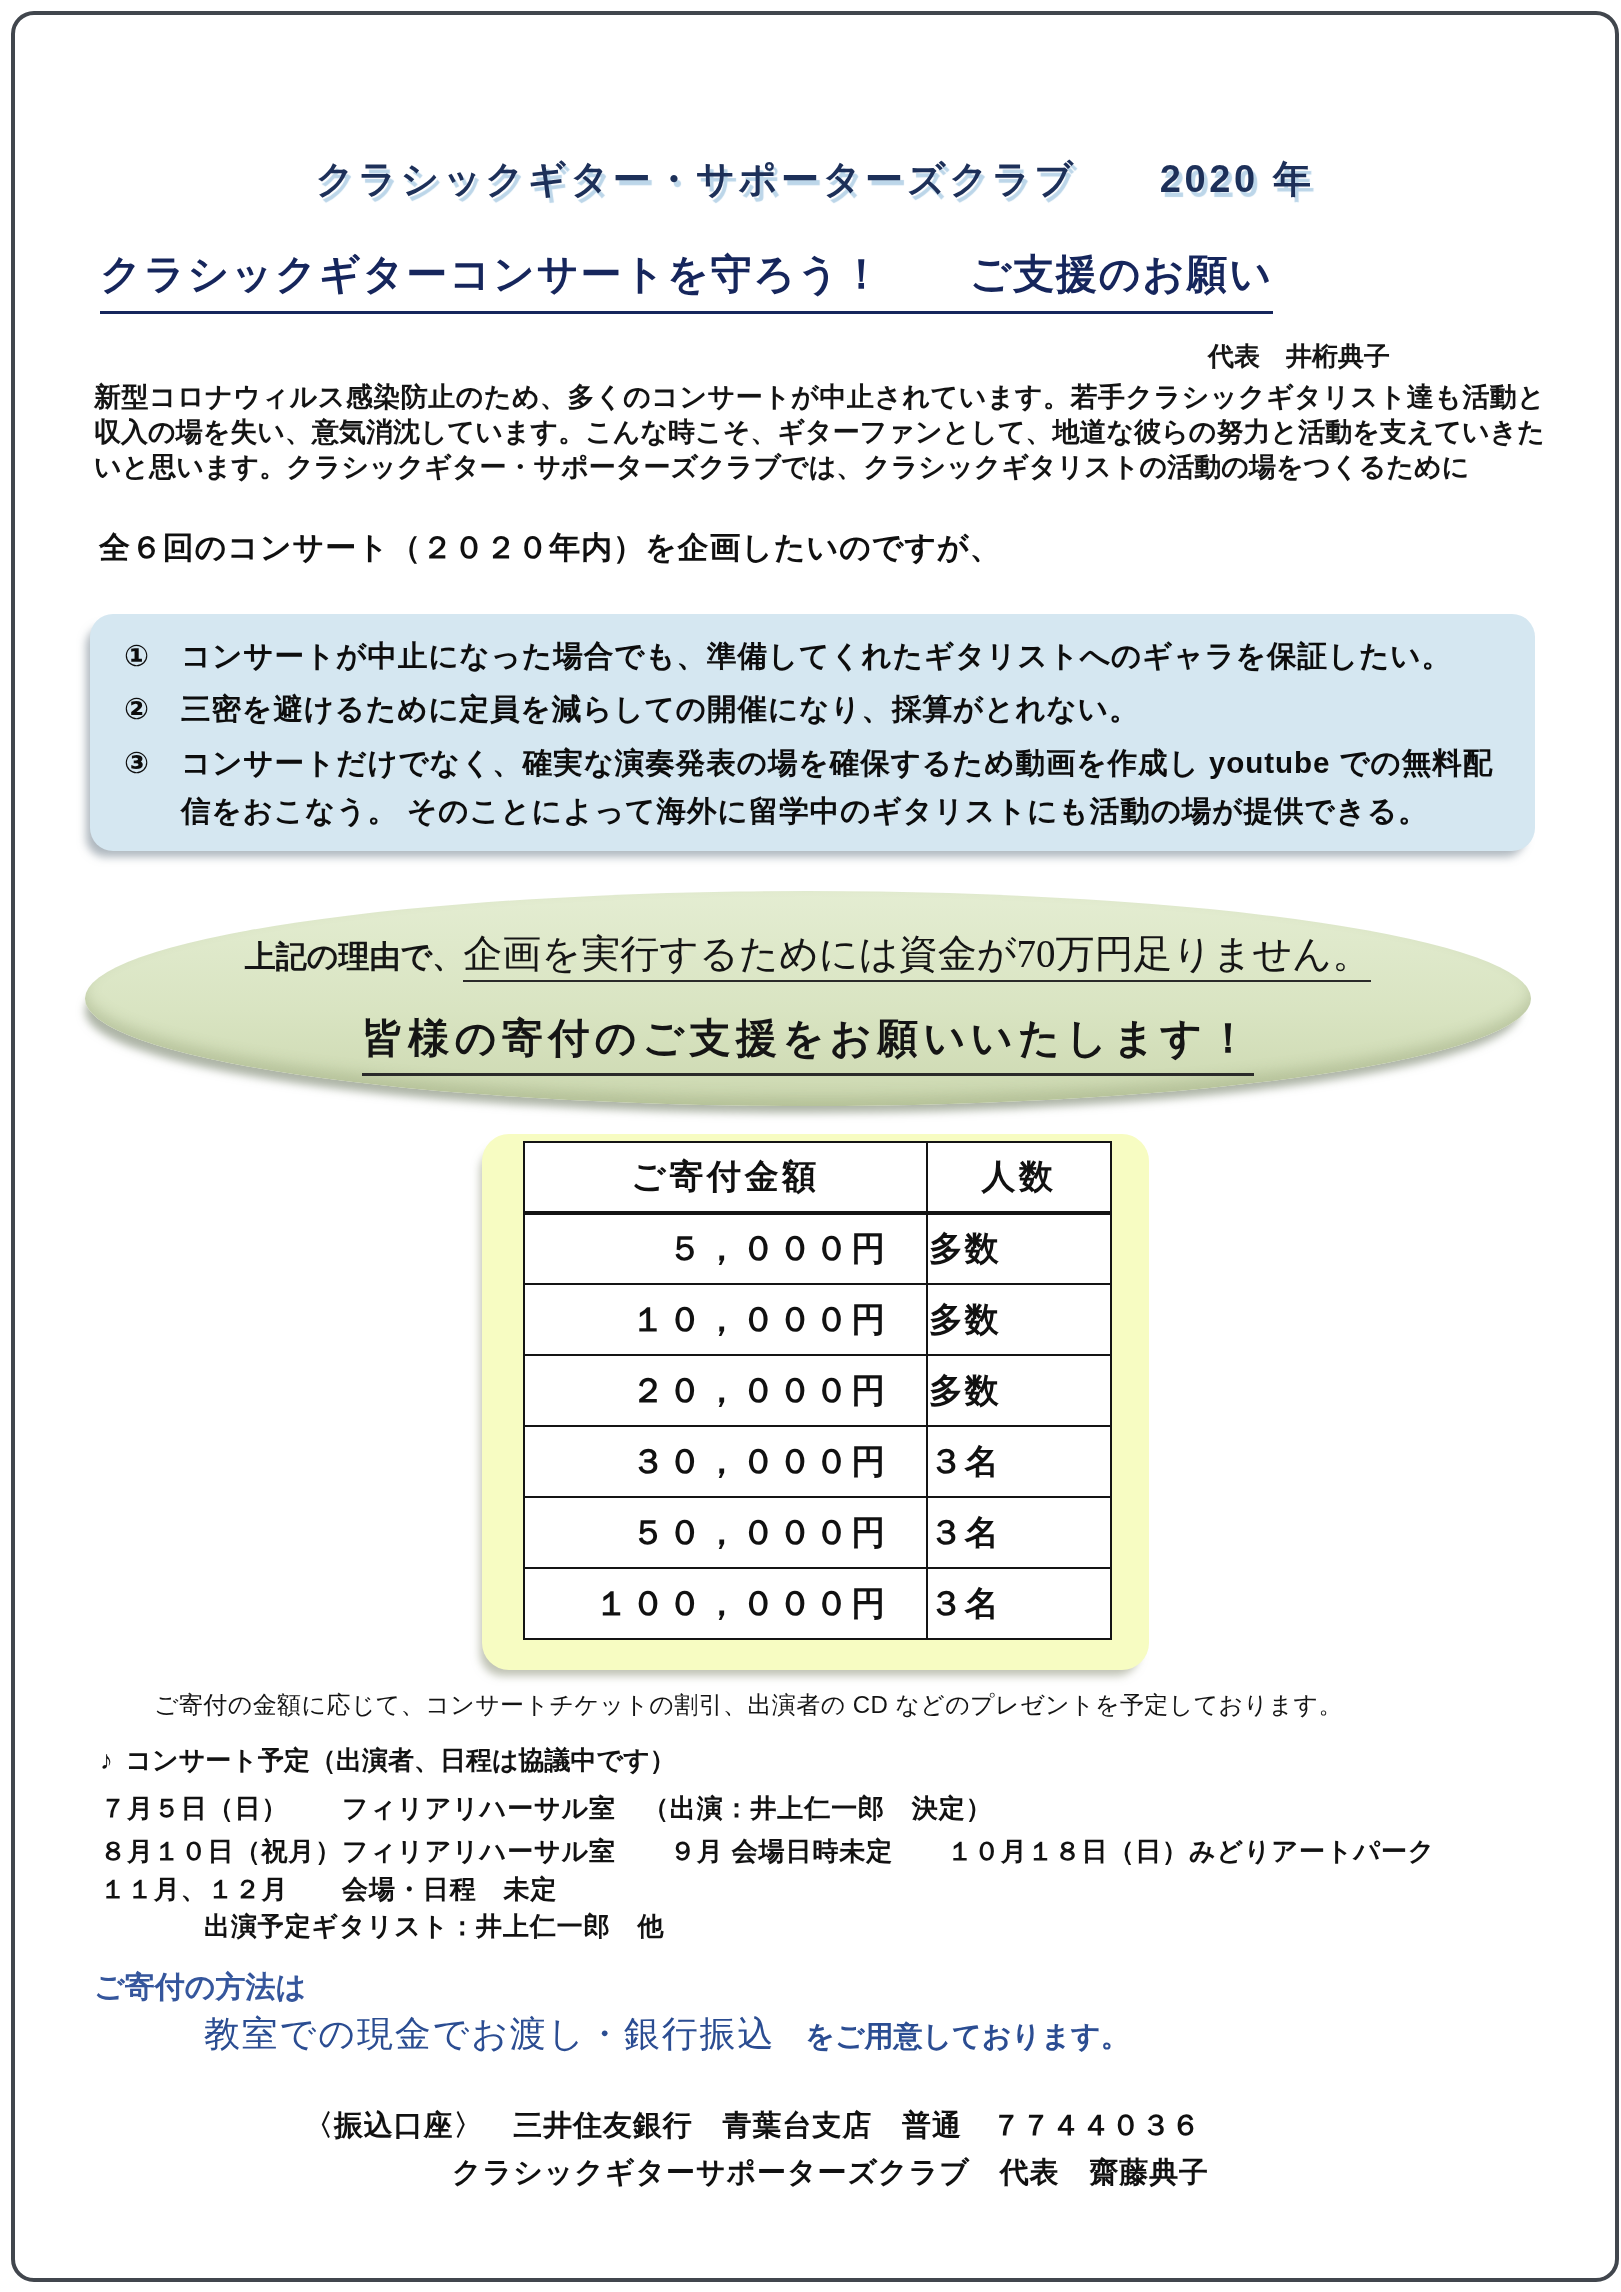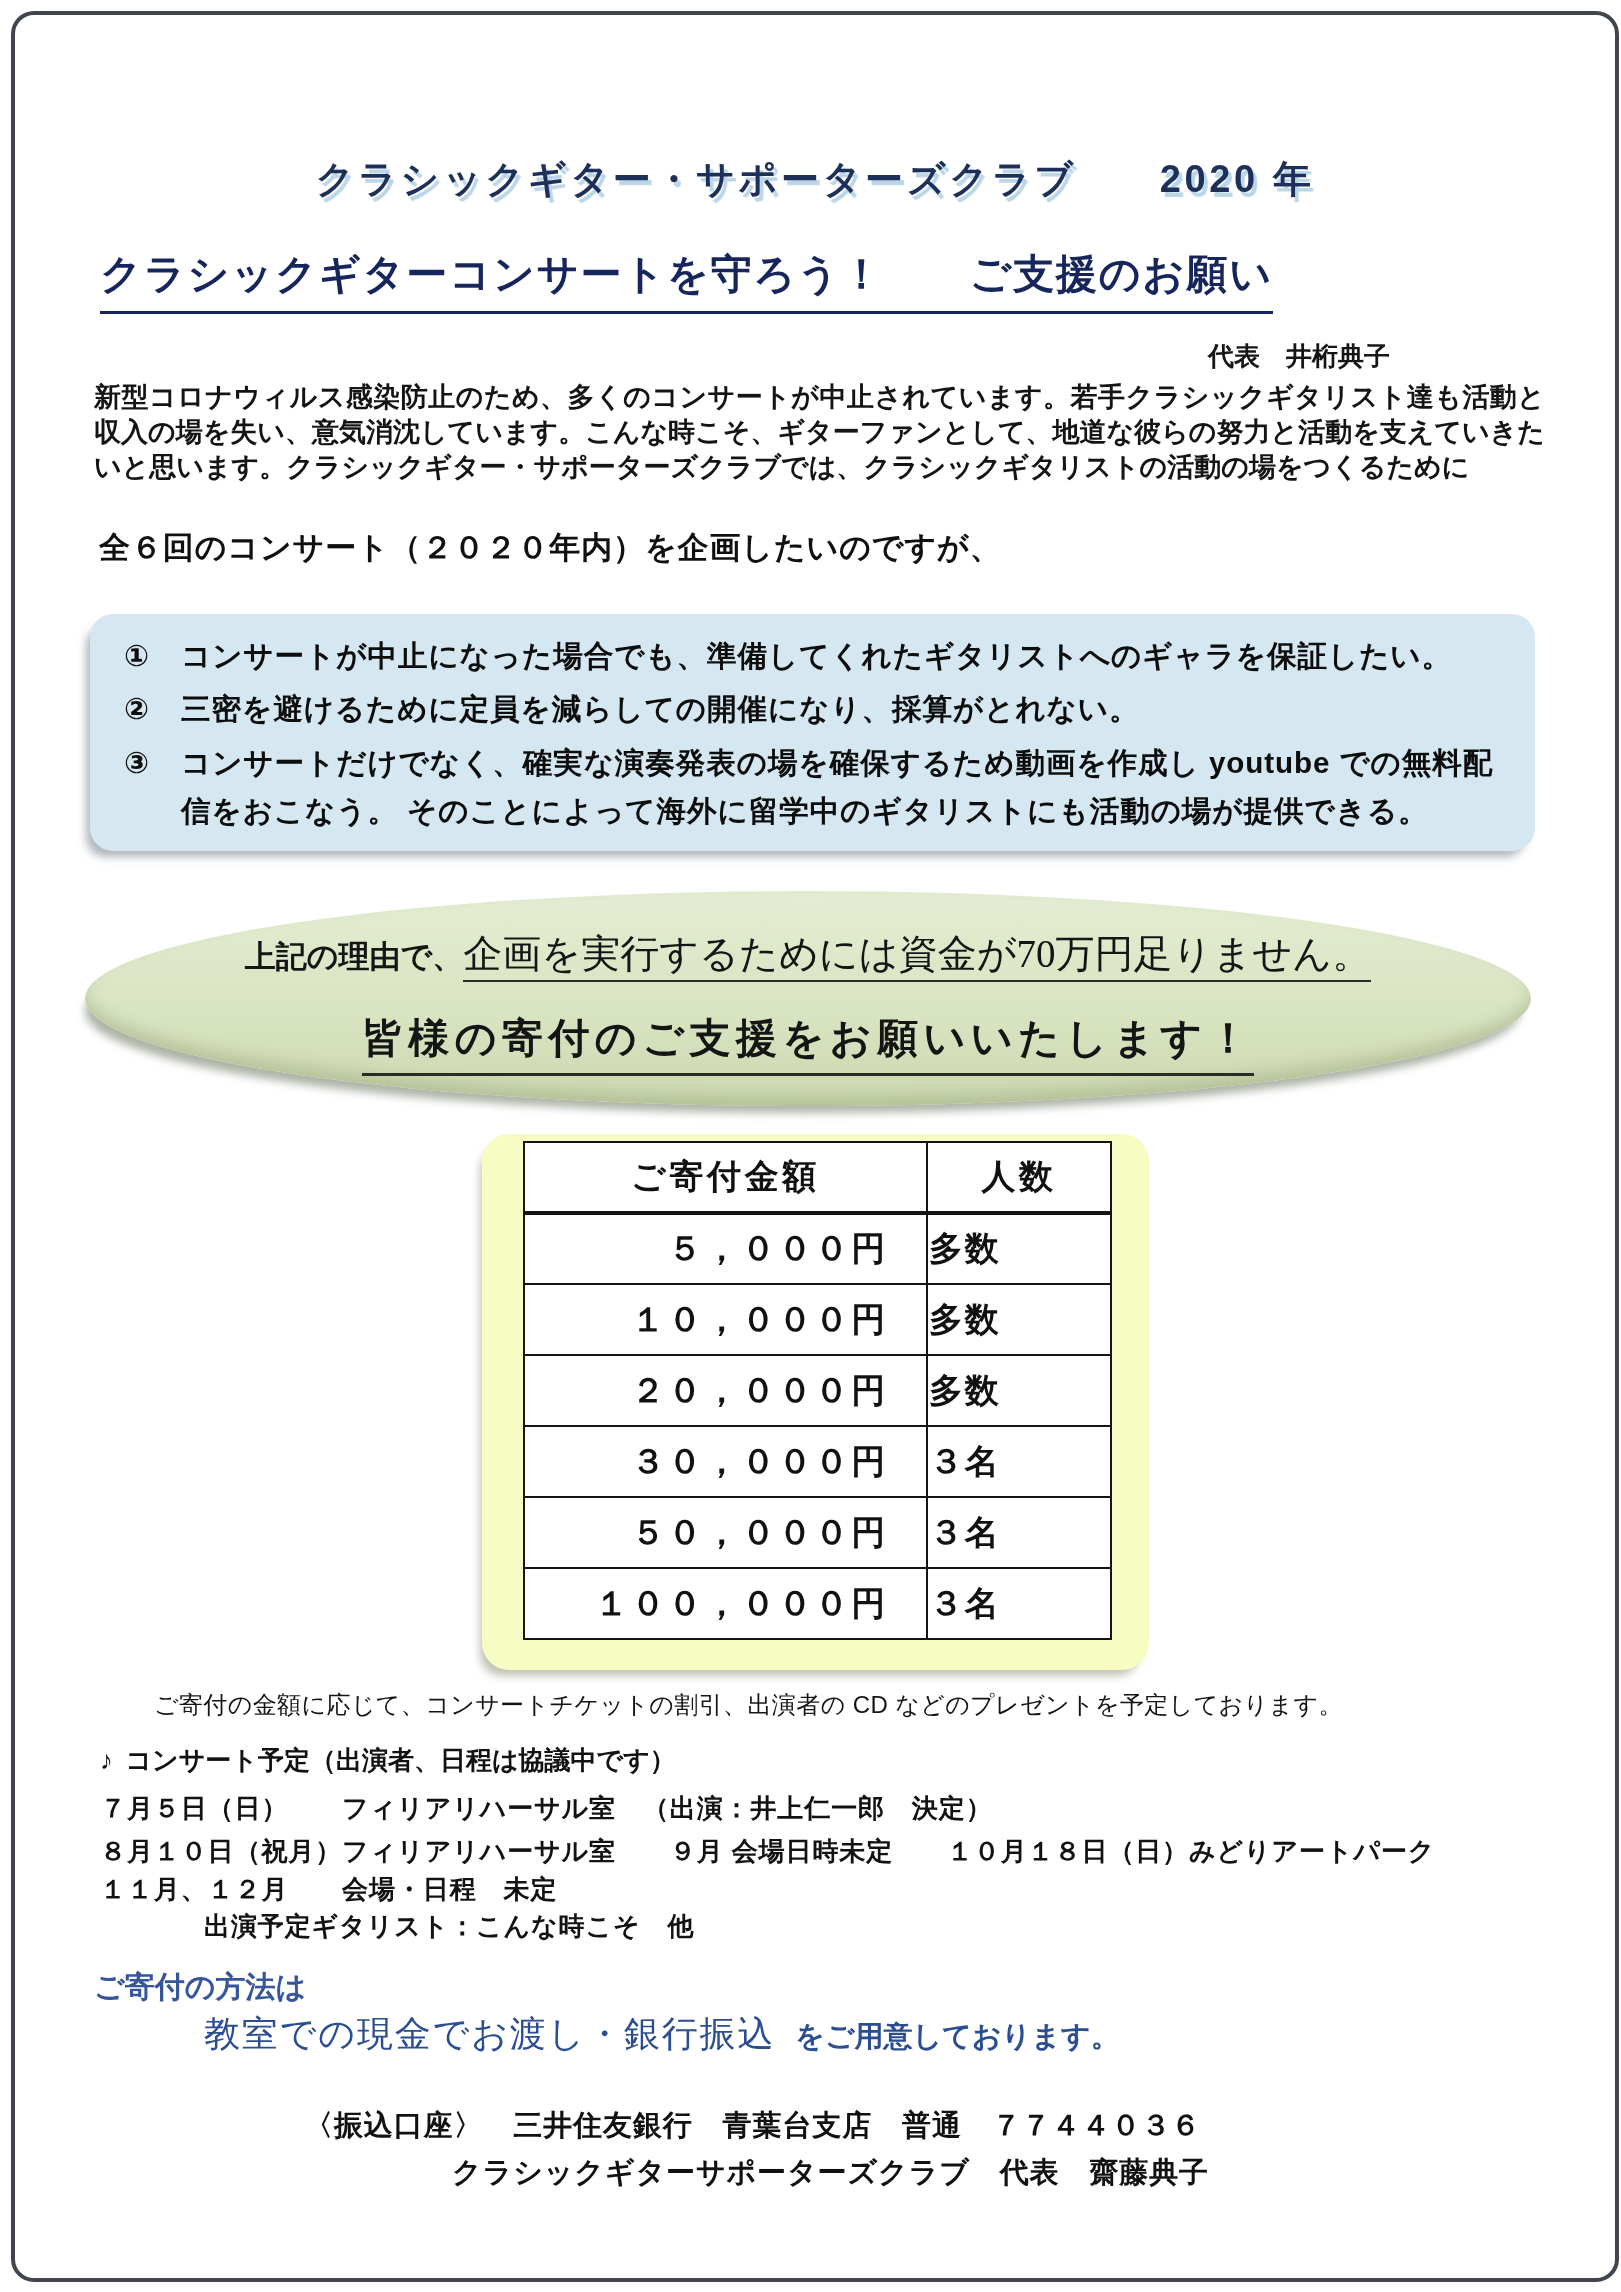--- a/index.html
+++ b/index.html
@@ -144,21 +144,21 @@
     position:absolute;top:1967px;left:94px;
     font-family:"Liberation Serif","DejaVu Serif",serif;
     font-size:30px;font-weight:600;color:#35569c;
   }
   .payment-line{
     position:absolute;top:2010px;left:204px;white-space:nowrap;
     font-family:"Liberation Serif","DejaVu Serif",serif;
     color:#2b4d92;
   }
   .payment-main{font-size:36px;font-weight:400;letter-spacing:1.8px;text-align:right;}
-  .payment-suffix{font-size:29px;font-weight:600;margin-left:20px;}
+  .payment-suffix{font-size:29px;font-weight:600;margin-left:30px;}
   .bank-1{
     position:absolute;top:2106px;left:304px;
     font-size:29px;font-weight:600;color:#111;letter-spacing:0.9px;
   }
   .bank-2{
     position:absolute;top:2153px;left:452px;
     font-size:29px;font-weight:600;color:#111;letter-spacing:0.9px;
   }
 </style>
 </head>
@@ -242,21 +242,21 @@
 
   <div class="gift-note">ご寄付の金額に応じて、コンサートチケットの割引、出演者の CD などのプレゼントを予定しております。</div>
 
   <div class="sched-header">
     <span class="note-glyph">♪</span><span>コンサート予定（出演者、日程は協議中です）</span>
   </div>
 
   <div class="sched-line sched-0">７月５日（日）　　フィリアリハーサル室　（出演：井上仁一郎　決定）</div>
   <div class="sched-line sched-1">８月１０日（祝月）フィリアリハーサル室　　９月 会場日時未定　　１０月１８日（日）みどりアートパーク</div>
   <div class="sched-line sched-2">１１月、１２月　　会場・日程　未定</div>
-  <div class="sched-line sched-3">出演予定ギタリスト：こんな時こそ　他</div>
+  <div class="sched-line sched-3">出演予定ギタリスト：井上仁一郎　他</div>
 
   <div class="method-label">ご寄付の方法は</div>
 
   <div class="payment-line">
     <span class="payment-main">教室での現金でお渡し・銀行振込</span><span class="payment-suffix">をご用意しております。</span>
   </div>
 
   <div class="bank-1">〈振込口座〉　三井住友銀行　青葉台支店　普通　７７４４０３６</div>
   <div class="bank-2">クラシックギターサポーターズクラブ　代表　齋藤典子</div>
 </div>

